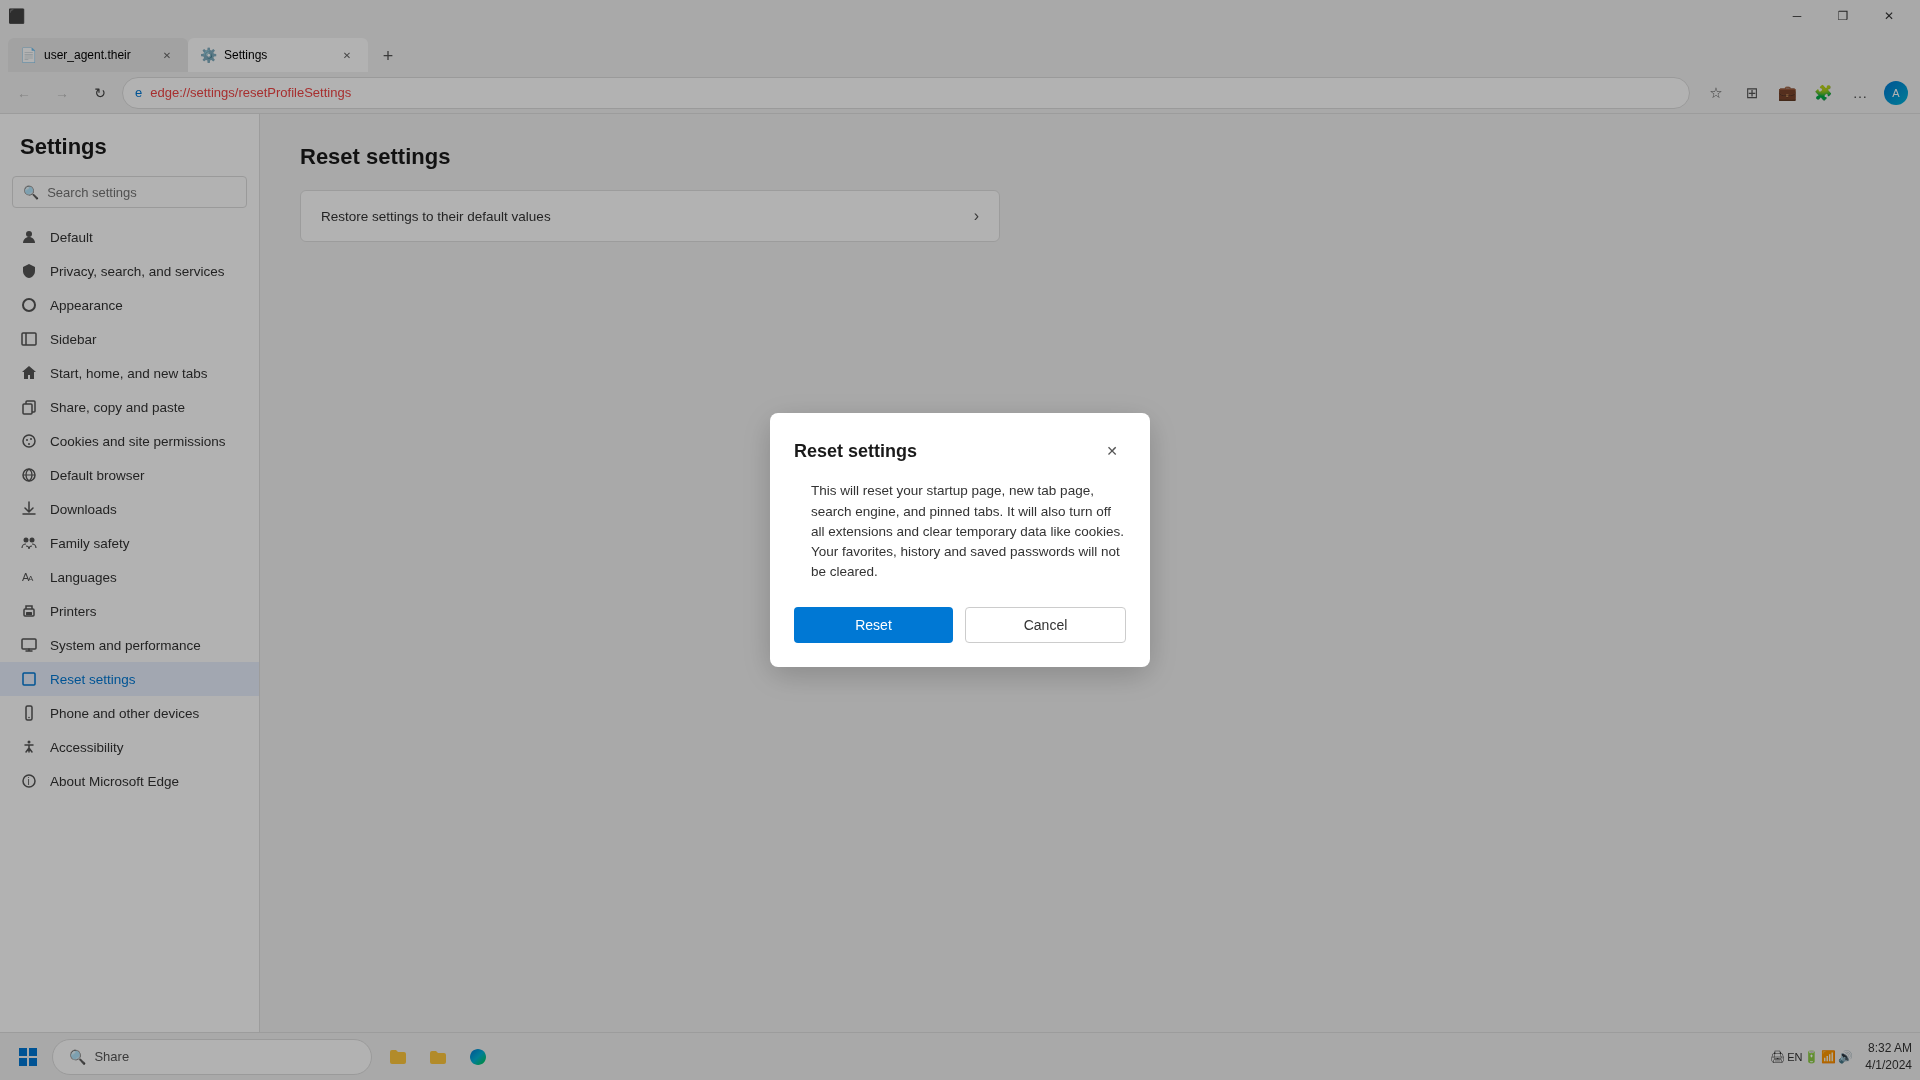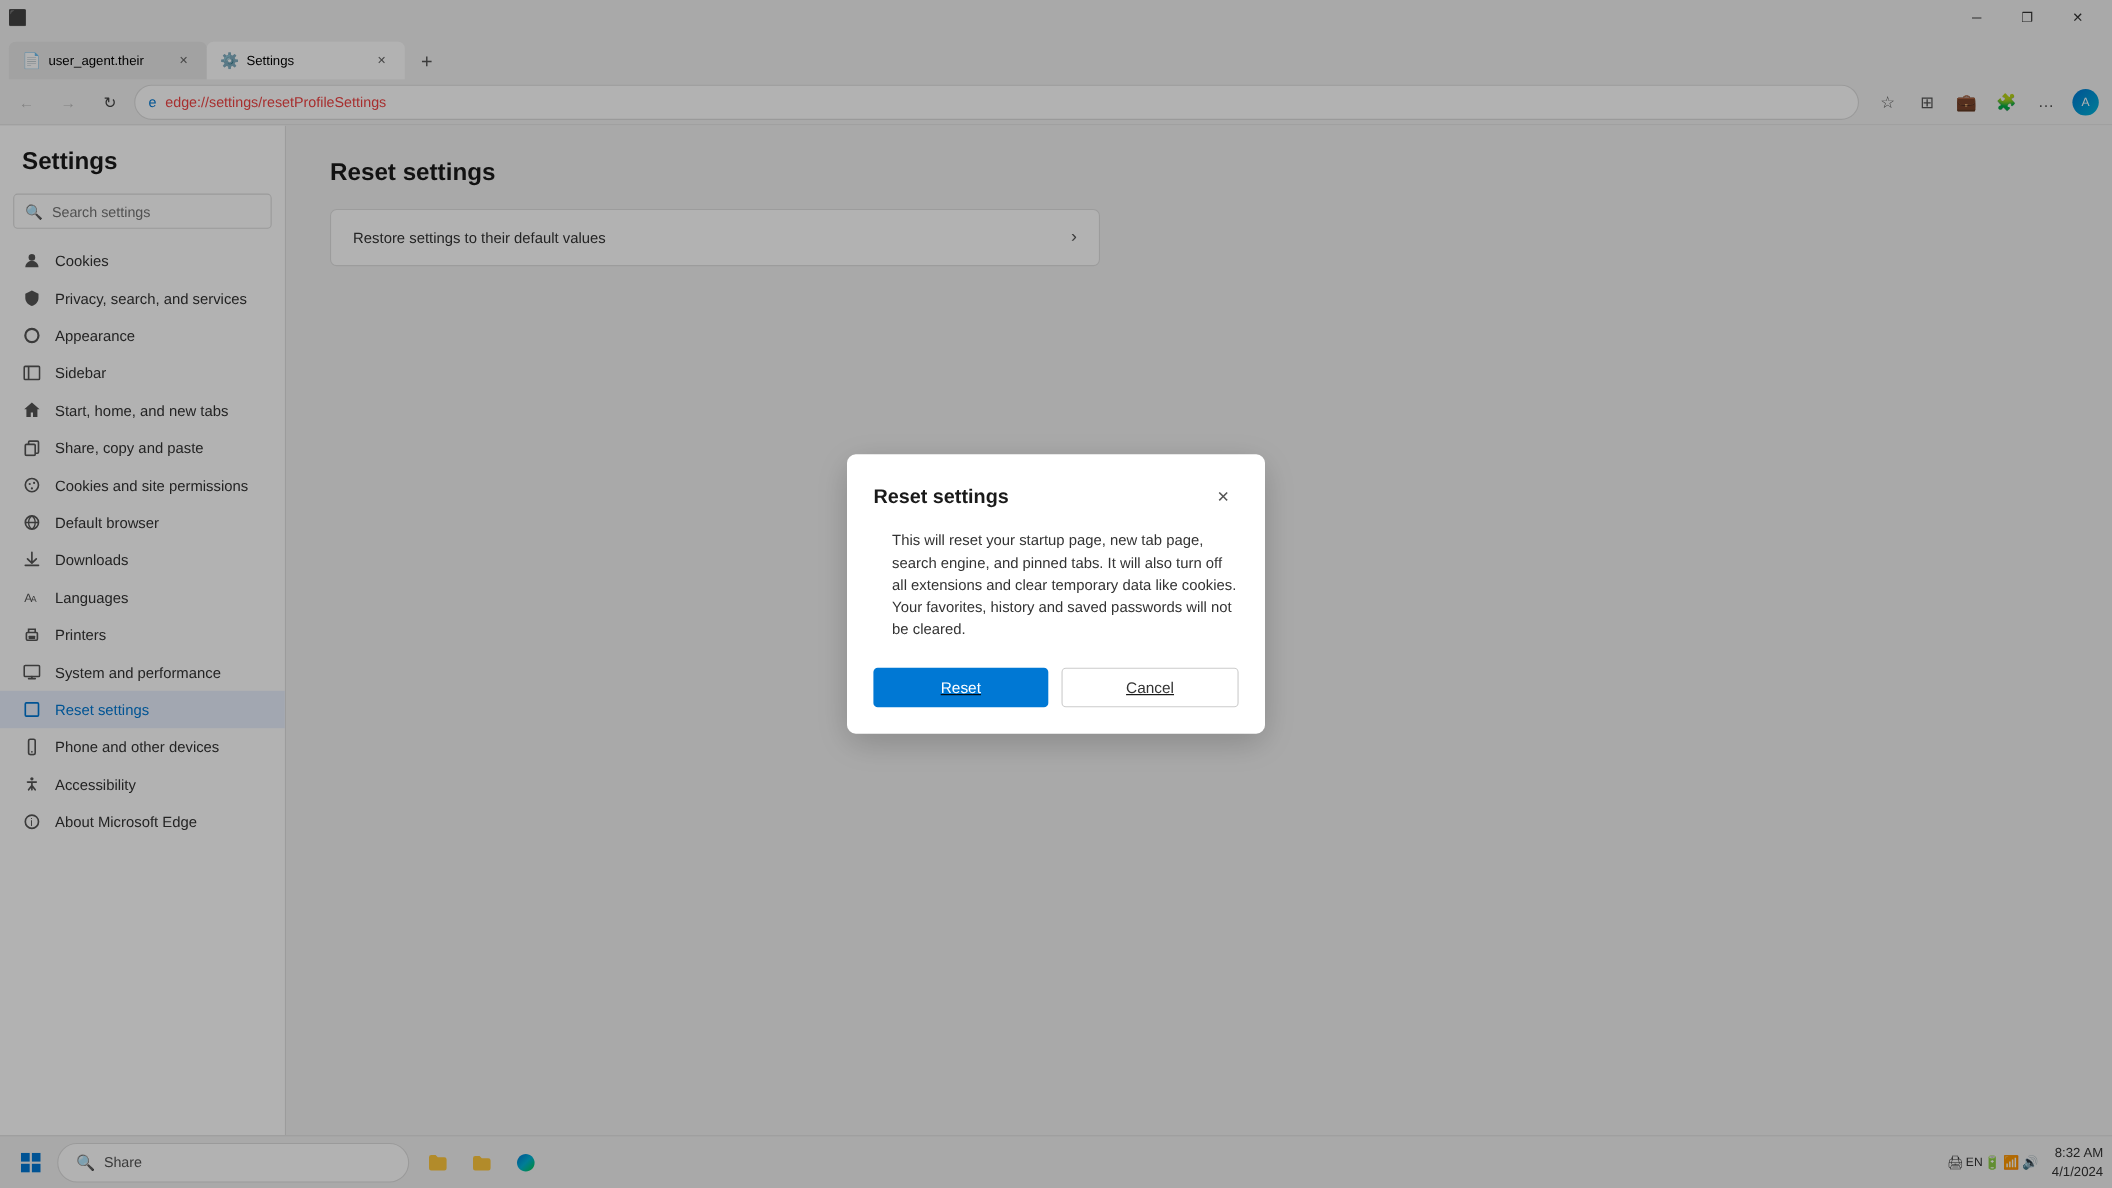--- a/index.html
+++ b/index.html
@@ -249,21 +249,20 @@
     .dialog-body {
       font-size: 13.5px;
       color: #333;
       line-height: 1.5;
       margin-bottom: 24px;
       margin-left: 17px;
     }
     .dialog-buttons {
       display: flex;
       gap: 12px;
-      text-decoration: underline;
     }
     .btn-reset {
       flex: 1;
       height: 36px;
       background: #0078d4;
       color: white;
       border: none;
       border-radius: 4px;
       font-size: 14px;
       cursor: pointer;
@@ -392,21 +391,21 @@
         <input type="text" placeholder="Search settings" style="">
       </div>
 
       <div class="nav-item">
         <span class="nav-item-icon">
           <svg width="16" height="16" viewBox="0 0 16 16" fill="currentColor">
               <circle cx="8" cy="5" r="3"></circle>
               <path d="M2 14c0-3.3 2.7-6 6-6s6 2.7 6 6H2z"></path>
             </svg>
         </span>
-        <span>Cookies</span>
+        <span>Default</span>
       </div>
       <div class="nav-item">
         <span class="nav-item-icon">
           <svg width="16" height="16" viewBox="0 0 16 16" fill="currentColor">
               <path d="M8 1L2 4v4c0 3.3 2.5 6.4 6 7.1C11.5 14.4 14 11.3 14 8V4L8 1z"></path>
             </svg>
         </span>
         <span>Privacy, search, and services</span>
       </div>
       <div class="nav-item">
@@ -465,20 +464,30 @@
         <span>Default browser</span>
       </div>
       <div class="nav-item">
         <span class="nav-item-icon">
           <svg width="16" height="16" viewBox="0 0 16 16" fill="currentColor">
               <path d="M8 1v9M4 7l4 4 4-4" fill="none" stroke="currentColor" stroke-width="1.5" stroke-linecap="round" stroke-linejoin="round"></path>
               <path d="M2 13h12" stroke="currentColor" stroke-width="1.5" stroke-linecap="round"></path>
             </svg>
         </span>
         <span>Downloads</span>
+      </div>
+      <div class="nav-item">
+        <span class="nav-item-icon">
+          <svg width="16" height="16" viewBox="0 0 16 16" fill="currentColor">
+              <circle cx="5" cy="5" r="2.5"></circle>
+              <circle cx="11" cy="5" r="2.5"></circle>
+              <path d="M1 13c0-2.2 1.8-4 4-4M15 13c0-2.2-1.8-4-4-4M8 14c0-1.7 1.3-3 3-3M8 14c0-1.7-1.3-3-3-3" fill="none" stroke="currentColor" stroke-width="1.2"></path>
+            </svg>
+        </span>
+        <span>Family safety</span>
       </div>
       <div class="nav-item">
         <span class="nav-item-icon">
           <svg width="16" height="16" viewBox="0 0 16 16" fill="currentColor">
               <text x="1" y="12" font-size="11" fill="currentColor">A</text>
               <text x="7" y="12" font-size="8" fill="currentColor">A</text>
             </svg>
         </span>
         <span>Languages</span>
       </div>

